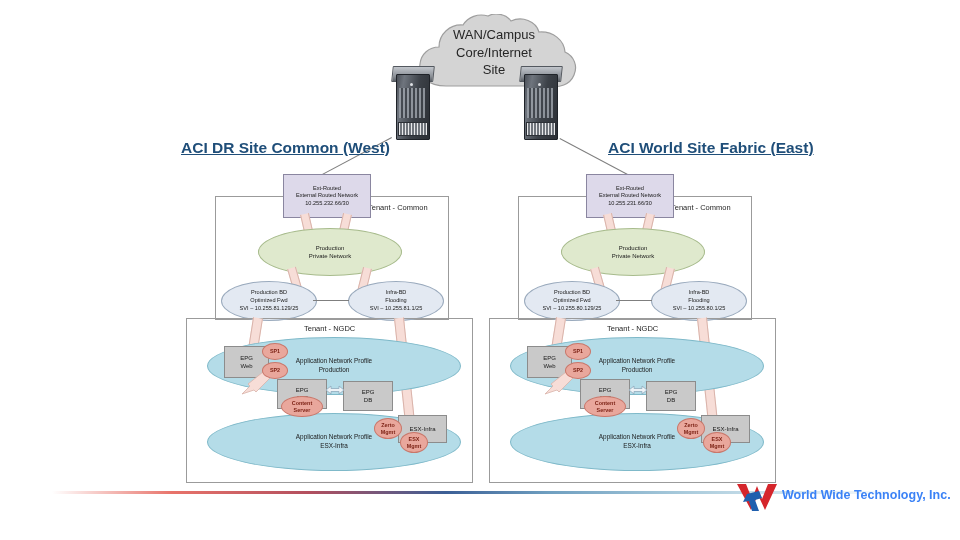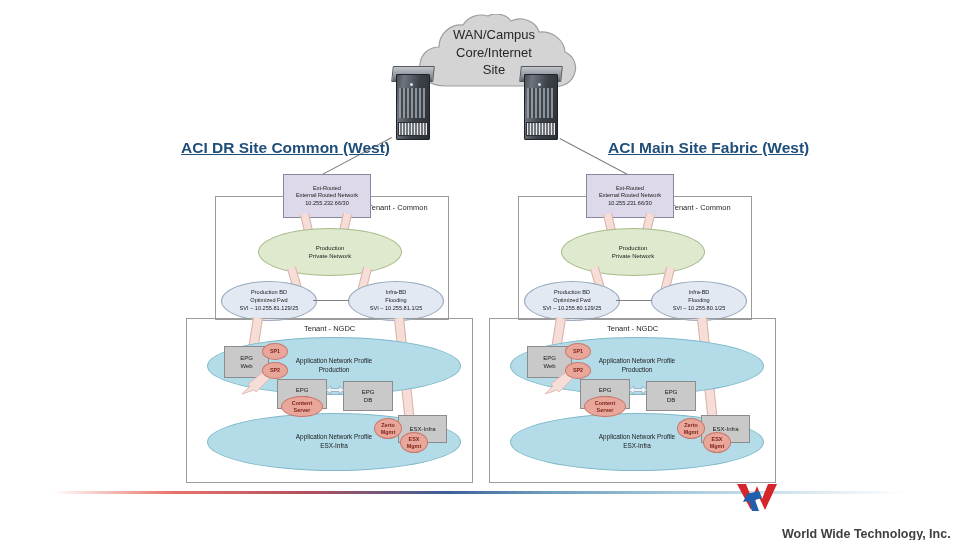--- a/index.html
+++ b/index.html
@@ -75,21 +75,21 @@
 
   
   .arrow-svg{position:absolute;overflow:visible;}
 
   
   .gradbar{position:absolute;left:52px;top:491px;width:856px;height:3px;
     background:linear-gradient(90deg,#ffffff 0%,#e8736a 14%,#b34f5e 30%,#3b5f96 46%,
       #6f9fc0 58%,#a9cbdc 74%,#d9e8f0 88%,#ffffff 100%);}
   .logo{position:absolute;left:735px;top:480px;width:46px;height:34px;}
   .logo-text{position:absolute;left:782px;top:488px;font-size:12.5px;font-weight:bold;
-    color:#404040;white-space:nowrap;margin-top:39px;}
+    color:#3b82f6;white-space:nowrap;}
 </style>
 </head>
 <body>
 
 <div class="stage">
 
   <div class="cloud">
     <svg width="172" height="88" viewBox="0 0 172 88">
       <path d="M38,72 C20,72 10,62 12,50 C13,40 21,33 31,33 C31,20 42,10 55,11
                C60,3 70,-1 80,2 C87,-2 98,0 103,7 C114,2 128,7 131,18
@@ -114,21 +114,21 @@
     <div class="body"></div>
     <div class="dot"></div>
     <div class="slots"></div>
     <div class="fan"></div>
   </div>
 
   <div class="line" style="left:392px;top:138px;width:96px;transform:rotate(152deg);"></div>
   <div class="line" style="left:560px;top:138px;width:96px;transform:rotate(28deg);"></div>
 
   <div class="fabric-title" style="left:181px;top:139px;">ACI DR Site Common (West)</div>
-  <div class="fabric-title" style="left:608px;top:139px;">ACI Main Site Fabric (West)</div>
+  <div class="fabric-title" style="left:608px;top:139px;">ACI World Site Fabric (East)</div>
 
   <div>
 
     <div class="tenant-box" style="left:215px;top:196px;width:232px;height:122px;"></div>
     <div class="tenant-label" style="left:368px;top:203px;">Tenant - Common</div>
 
     <div class="extbox" style="left:283px;top:174px;">
       <div>Ext-Routed</div>
       <div>External Routed Network</div>
       <div>10.255.232.66/30</div>

